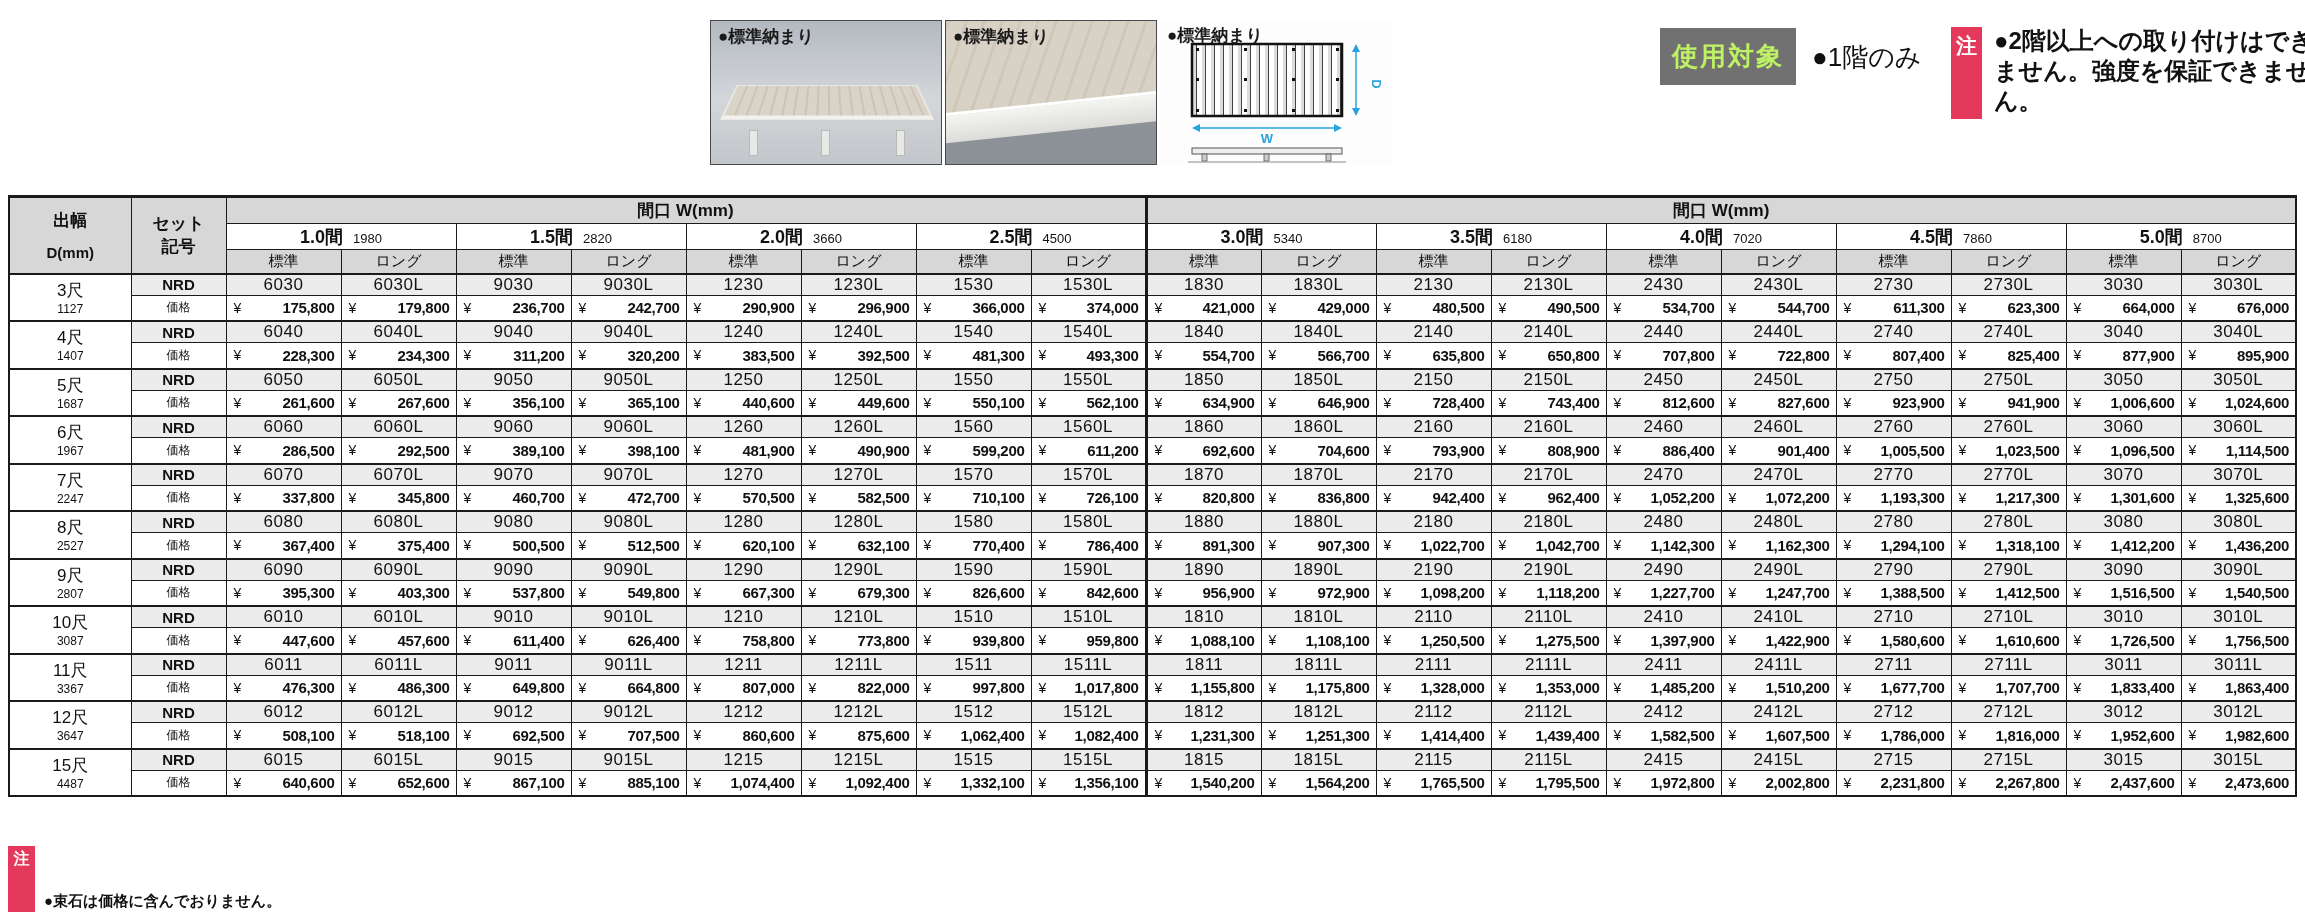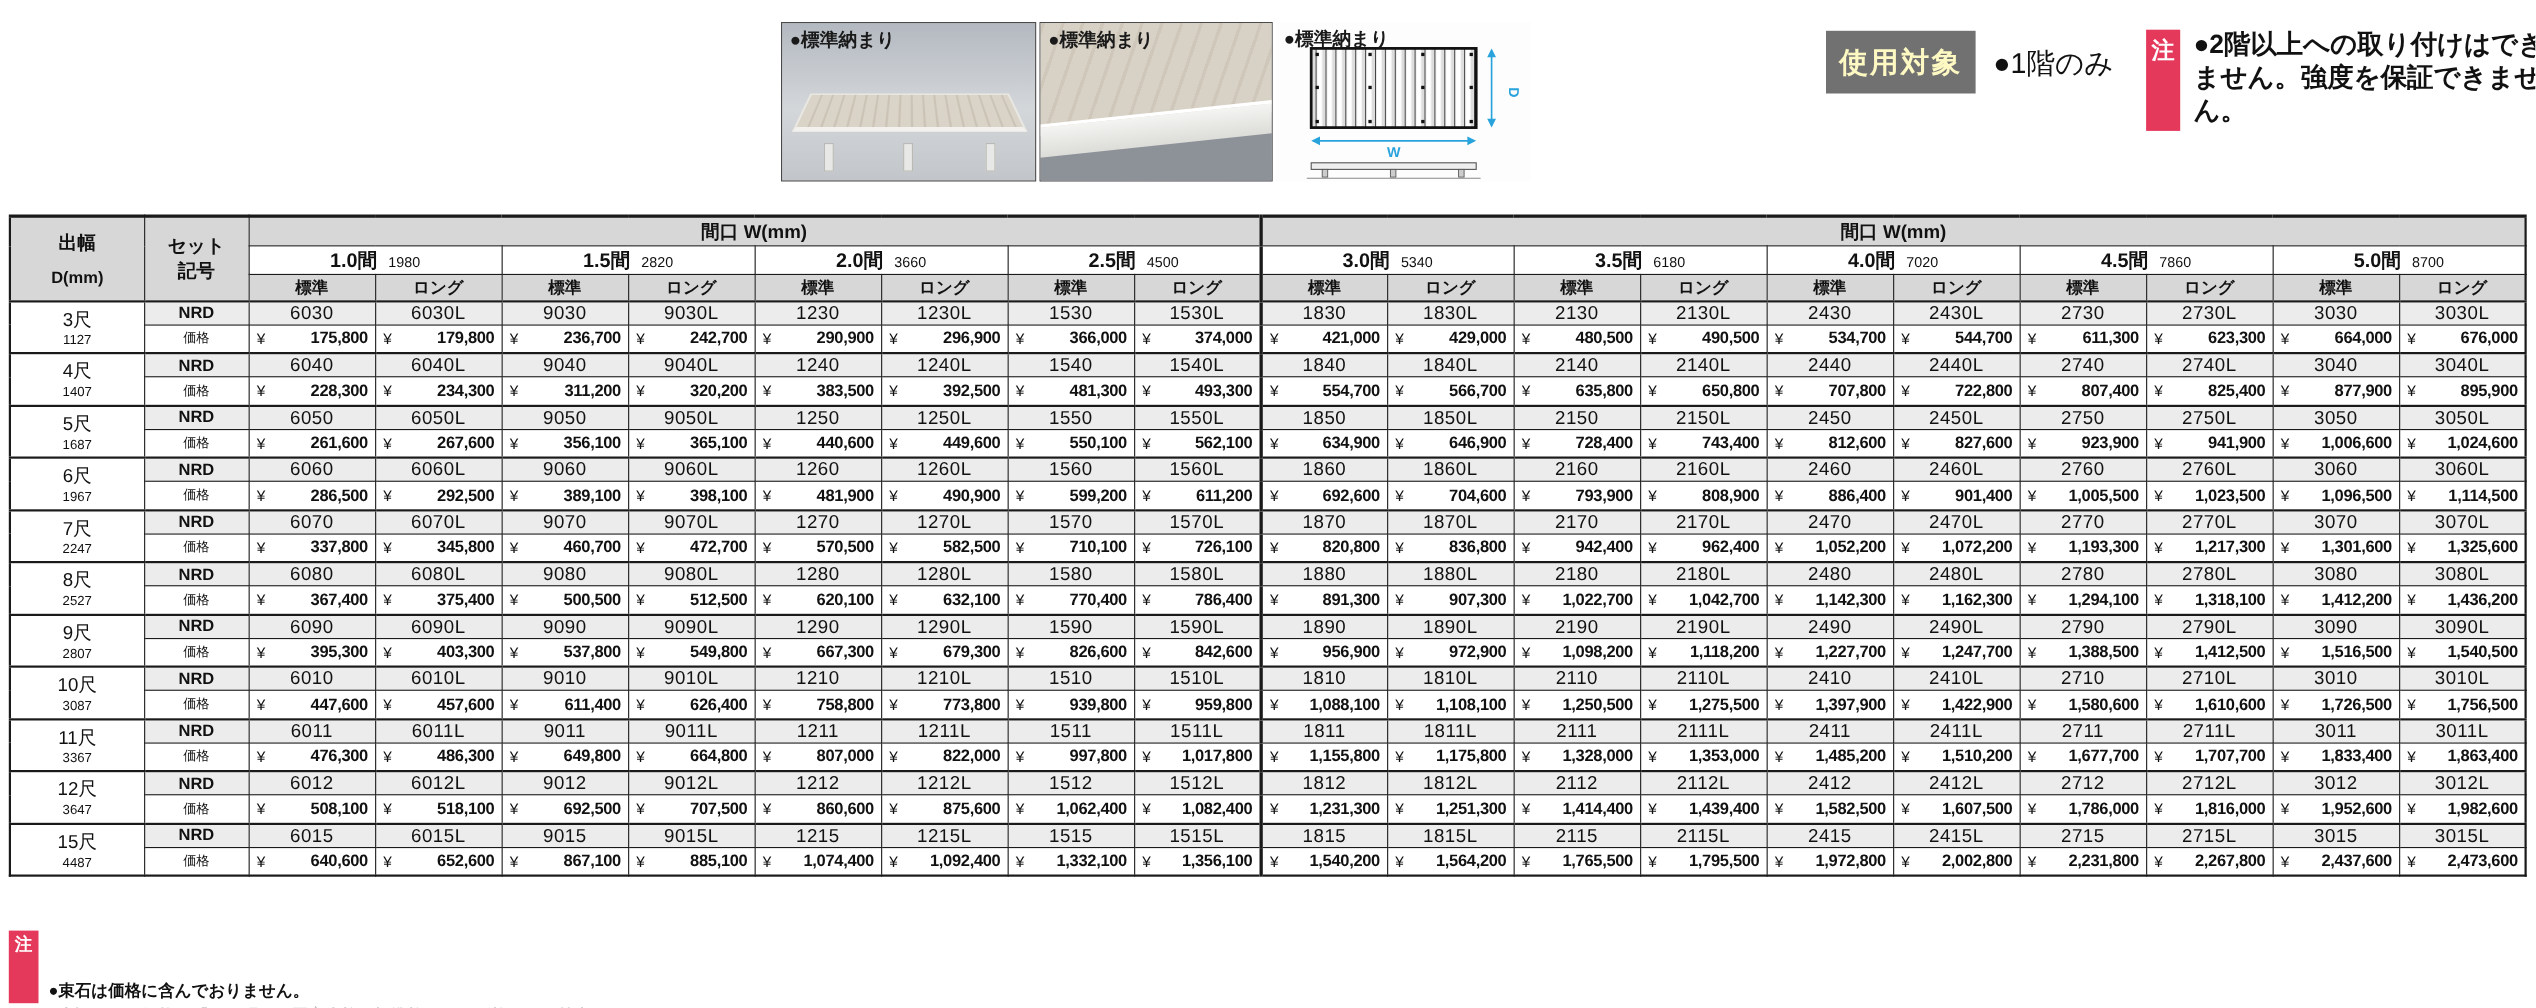--- a/index.html
+++ b/index.html
@@ -46,21 +46,21 @@
   .closeup-fascia {
     position:absolute; left:-30px; top:78px; width:330px; height:30px;
     background:linear-gradient(#f4f4f2,#dcdcd8); transform:rotate(-6deg);
     border-top:3px solid #fff;
   }
   .closeup-shadow { position:absolute; left:-20px; top:104px; width:330px; height:60px; background:#8d9299; transform:rotate(-6deg); }
 
   
   .usage-box {
     position:absolute; left:1660px; top:28px; width:136px; height:57px;
-    background:#717171; color:#fef9c3; font-size:26px; font-weight:bold;
+    background:#717171; color:#bef264; font-size:26px; font-weight:bold;
     display:flex; align-items:center; justify-content:center; letter-spacing:2px;
   }
   .usage-val { position:absolute; left:1812px; top:40px; font-size:26px; color:#111; }
   .note-strip {
     position:absolute; left:1951px; top:27px; width:31px; height:92px;
     background:#e5395c; color:#fff; font-size:21px; font-weight:bold;
     display:flex; justify-content:center; padding-top:5px;
   }
   .note-text {
     position:absolute; left:1994px; top:26px; width:330px;
@@ -80,21 +80,21 @@
   }
   table.price th, table.price td {
     border:1px solid #1a1a1a; text-align:center; vertical-align:middle;
     overflow:hidden; white-space:nowrap;
   }
   th.hd { background:#d7d7d7; font-size:17px; font-weight:bold; height:27px; }
   th.hd .l2 { font-size:15px;margin-top:12px; }
   tr.kenrow th { background:#fff; height:26px; }
   .ken-label { font-size:18px; font-weight:bold; }
   .ken-mm { font-size:13px; font-weight:normal; margin-left:10px; }
-  tr.subrow th { background:#d7d7d7; font-size:15px; font-weight:bold; height:24px; }
+  tr.subrow th { background:#d7d7d7; font-size:15px; font-weight:normal; height:24px; }
   td.rl { background:#fff; }
   td.rl .shaku { font-size:17px; font-weight:normal; }
   td.rl .mm { font-size:12px; }
   td.setc { background:#ececec; font-size:15px; font-weight:bold; height:14px; }
   td.setp { background:#fff; font-size:12px; height:26px; }
   td.code { background:#ececec; font-size:17px; letter-spacing:0.5px; }
   td.pr { background:#fff; }
   td.pr .wrap { display:flex; justify-content:space-between; align-items:center; padding:0 6px 0 7px; }
   td.pr .yen { font-size:14px; }
   td.pr .val { font-size:15px; font-weight:bold; letter-spacing:-0.3px; }

